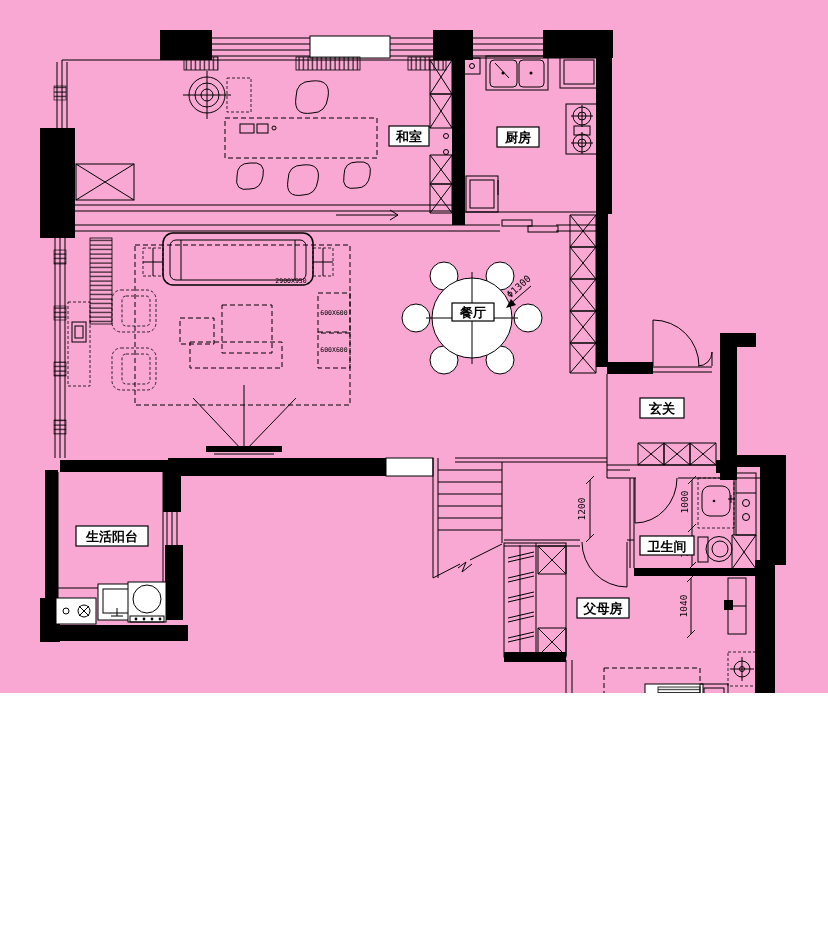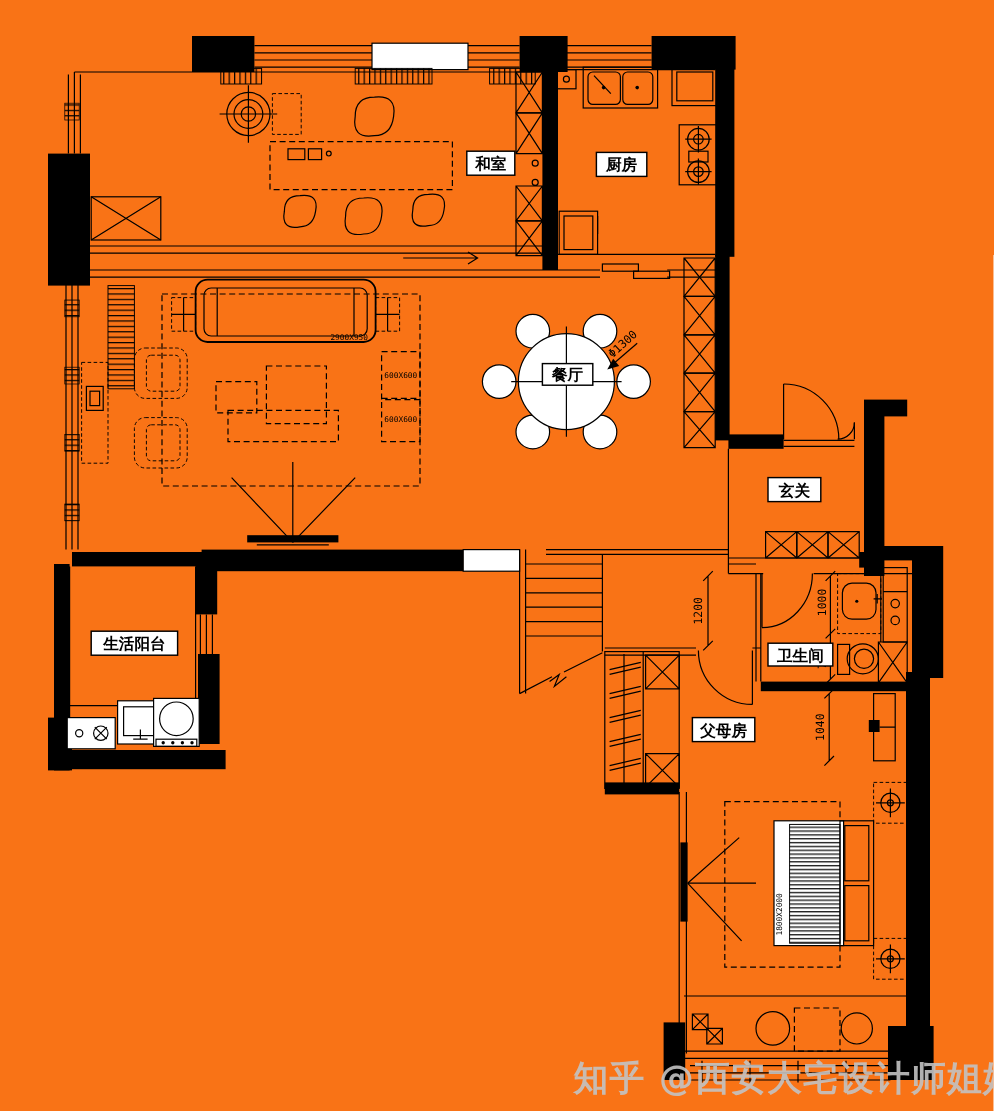--- a/index.html
+++ b/index.html
@@ -1,16 +1,16 @@
 <!DOCTYPE html>
 <html><head>
 <meta charset="utf-8">
 <style>
   html,body{margin:0;padding:0;background:#ffffff;}
-  .stage{width:828px;height:926px;position:relative;background:#f97316;font-family:"Liberation Sans",sans-serif;}
+  .stage{width:828px;height:693px;position:relative;background:#f9a8d4;font-family:"Liberation Sans",sans-serif;}
   svg{display:block}
   .w{fill:#000;stroke:none}
   .ln{stroke:#000;stroke-width:1;fill:none}
   .ln2{stroke:#000;stroke-width:1.5;fill:none}
   .dash{stroke:#000;stroke-width:1;fill:none;stroke-dasharray:5 3}
   .dash2{stroke:#000;stroke-width:.8;fill:none;stroke-dasharray:3 2}
   .wh{fill:#fff;stroke:#000;stroke-width:1}
   .lblbox{fill:#fff;stroke:#000;stroke-width:1.2}
   .lbltxt{font:bold 13px "DejaVu Sans","Liberation Sans",sans-serif;fill:#000;text-anchor:middle}
   .dimtxt{font:9.5px "DejaVu Sans Mono","Liberation Mono",monospace;fill:#000;text-anchor:middle}

